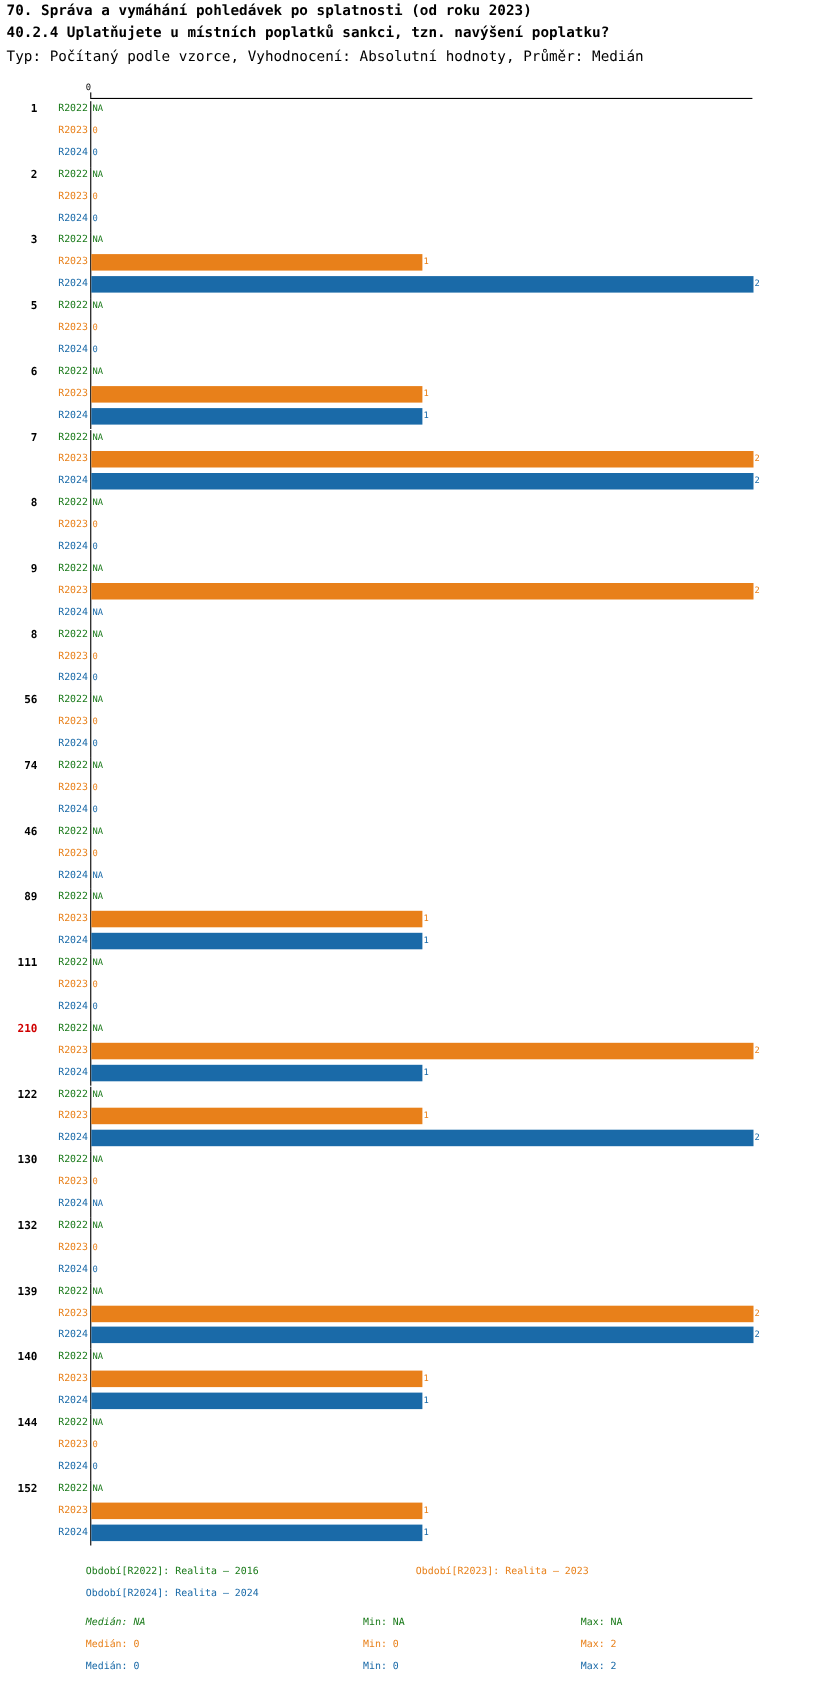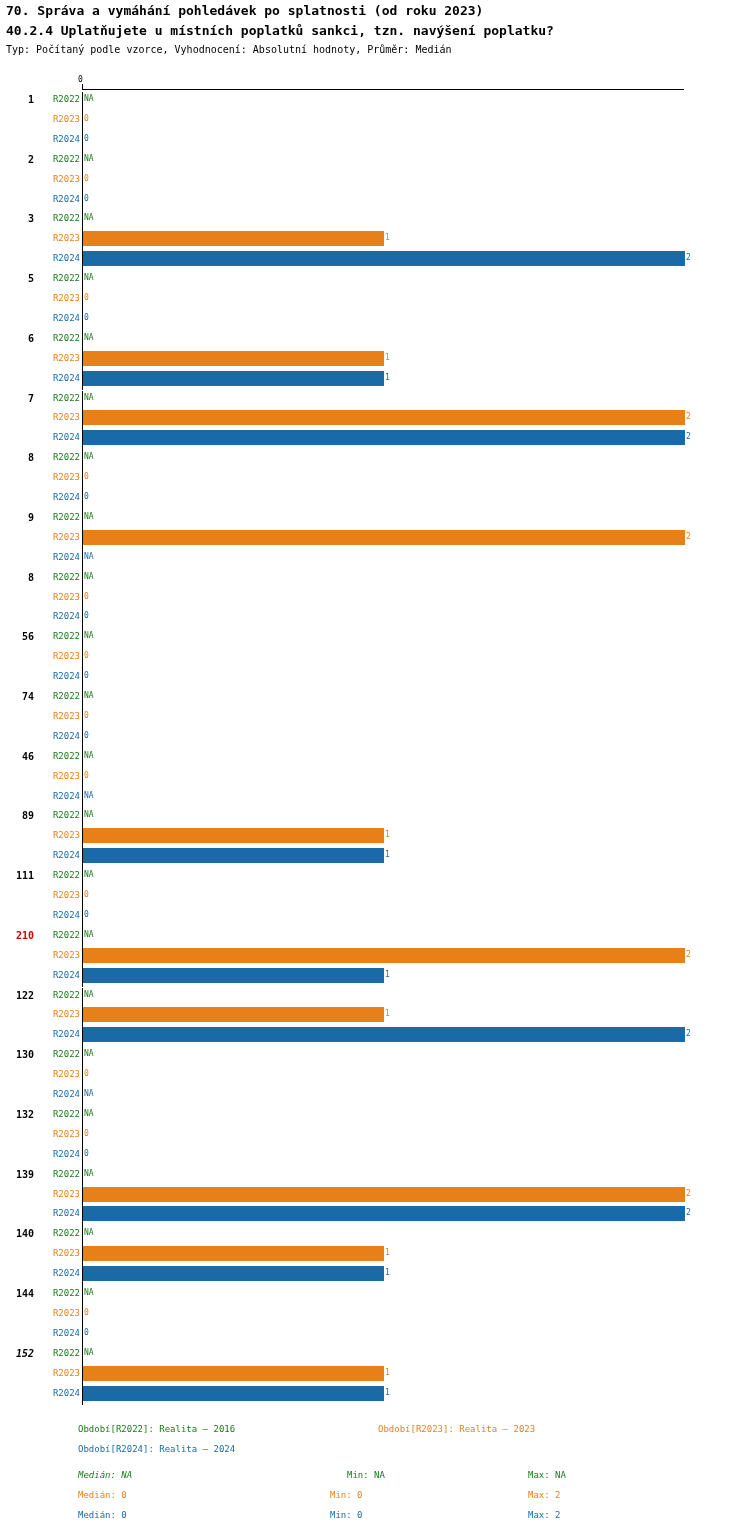--- a/index.html
+++ b/index.html
@@ -29,21 +29,21 @@
     left: 6px;
     top: 23px;
     font-size: 13px;
     font-weight: bold;
     white-space: nowrap;
   }
   .subtitle {
     position: absolute;
     left: 6px;
     top: 44px;
-    font-size: 10px;
+    font-size: 13px;
     white-space: nowrap;
   }
   .axis-zero-label {
     position: absolute;
     left: 78px;
     top: 75px;
     font-size: 8px;
   }
   .axis-line {
     position: absolute;
@@ -298,38 +298,38 @@
     <div class="bar" style="left: 83px; top: 1266.1px; width: 301px; background: rgb(26, 106, 168);"></div>
     <div class="bar-value" style="left: 385px; top: 1268.1px; color: rgb(26, 106, 168);">1</div>
     <div class="group-label" style="left: 4px; top: 1288px;">144</div>
     <div class="baseline" style="top: 1286px; height: 59.7px;"></div>
     <div class="row-label" style="left: 40px; top: 1288px; color: rgb(26, 122, 26);">R2022</div>
     <div class="bar-value" style="left: 84px; top: 1288px; color: rgb(26, 122, 26);">NA</div>
     <div class="row-label" style="left: 40px; top: 1307.9px; color: rgb(232, 128, 26);">R2023</div>
     <div class="bar-value" style="left: 84px; top: 1307.9px; color: rgb(232, 128, 26);">0</div>
     <div class="row-label" style="left: 40px; top: 1327.8px; color: rgb(26, 106, 168);">R2024</div>
     <div class="bar-value" style="left: 84px; top: 1327.8px; color: rgb(26, 106, 168);">0</div>
-    <div class="group-label" style="left: 4px; top: 1347.7px; font-style: italic;">152</div>
+    <div class="group-label" style="left: 4px; top: 1347.7px;">152</div>
     <div class="baseline" style="top: 1345.7px; height: 59.7px;"></div>
     <div class="row-label" style="left: 40px; top: 1347.7px; color: rgb(26, 122, 26);">R2022</div>
     <div class="bar-value" style="left: 84px; top: 1347.7px; color: rgb(26, 122, 26);">NA</div>
     <div class="row-label" style="left: 40px; top: 1367.6px; color: rgb(232, 128, 26);">R2023</div>
     <div class="bar" style="left: 83px; top: 1365.6px; width: 301px; background: rgb(232, 128, 26);"></div>
     <div class="bar-value" style="left: 385px; top: 1367.6px; color: rgb(232, 128, 26);">1</div>
     <div class="row-label" style="left: 40px; top: 1387.5px; color: rgb(26, 106, 168);">R2024</div>
     <div class="bar" style="left: 83px; top: 1385.5px; width: 301px; background: rgb(26, 106, 168);"></div>
     <div class="bar-value" style="left: 385px; top: 1387.5px; color: rgb(26, 106, 168);">1</div>
   </div>
 
 <div class="legend" id="legend">
     <span style="left: 78px; top: 0px; color: rgb(26, 122, 26);">Období[R2022]: Realita – 2016</span>
     <span style="left: 378px; top: 0px; color: rgb(232, 128, 26);">Období[R2023]: Realita – 2023</span>
     <span style="left: 78px; top: 20px; color: rgb(26, 106, 168);">Období[R2024]: Realita – 2024</span>
     <span style="left: 78px; top: 46px; color: rgb(26, 122, 26); font-style: italic;">Medián: NA</span>
-    <span style="left: 330px; top: 46px; color: rgb(26, 122, 26); margin-left: 17px;">Min: NA</span>
+    <span style="left: 330px; top: 46px; color: rgb(26, 122, 26);">Min: NA</span>
     <span style="left: 528px; top: 46px; color: rgb(26, 122, 26);">Max: NA</span>
     <span style="left: 78px; top: 66px; color: rgb(232, 128, 26);">Medián: 0</span>
     <span style="left: 330px; top: 66px; color: rgb(232, 128, 26);">Min: 0</span>
     <span style="left: 528px; top: 66px; color: rgb(232, 128, 26);">Max: 2</span>
     <span style="left: 78px; top: 86px; color: rgb(26, 106, 168);">Medián: 0</span>
     <span style="left: 330px; top: 86px; color: rgb(26, 106, 168);">Min: 0</span>
     <span style="left: 528px; top: 86px; color: rgb(26, 106, 168);">Max: 2</span>
   </div>
 
 </body></html>

